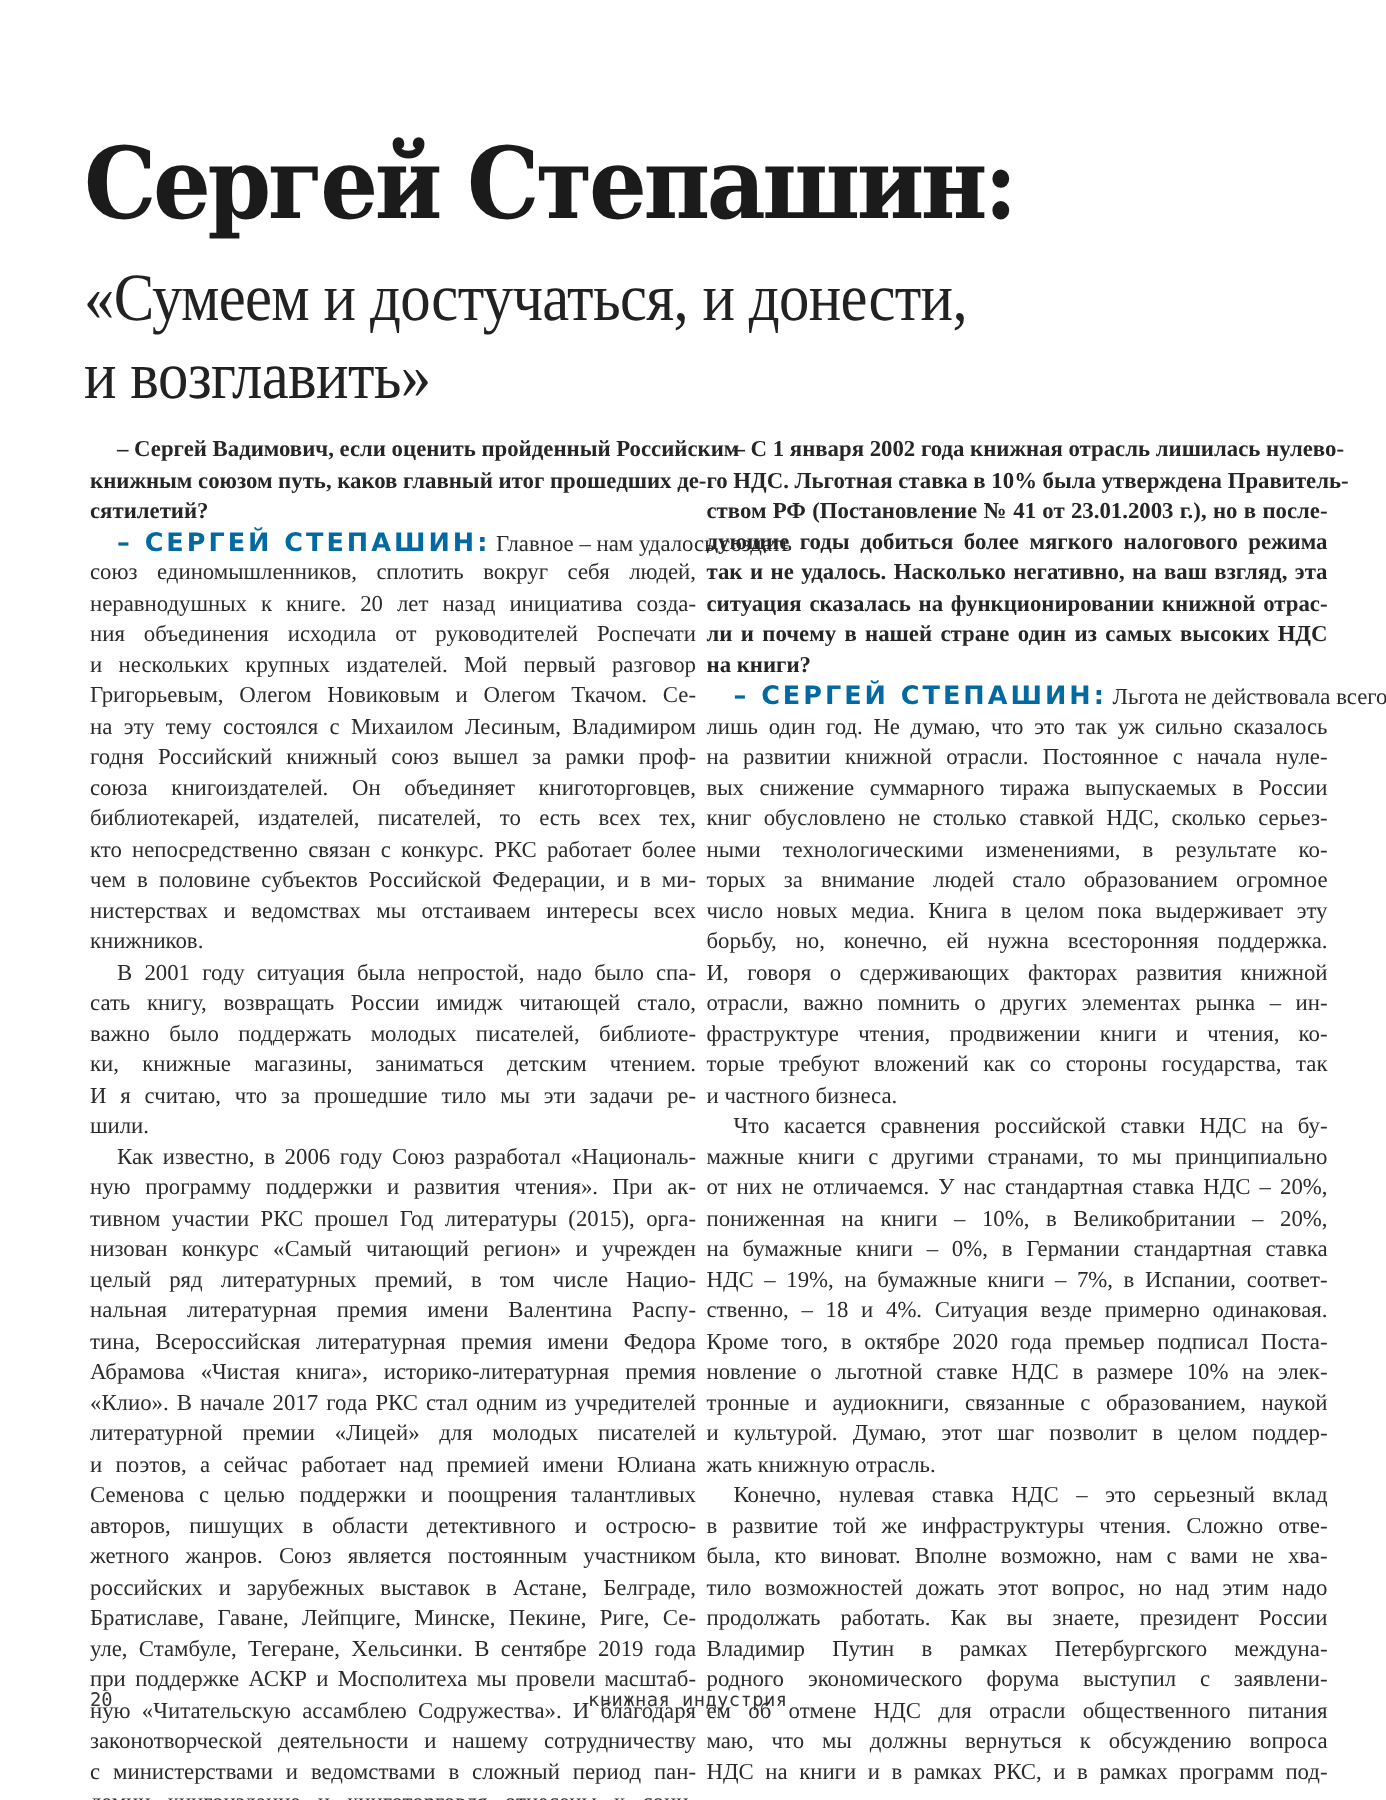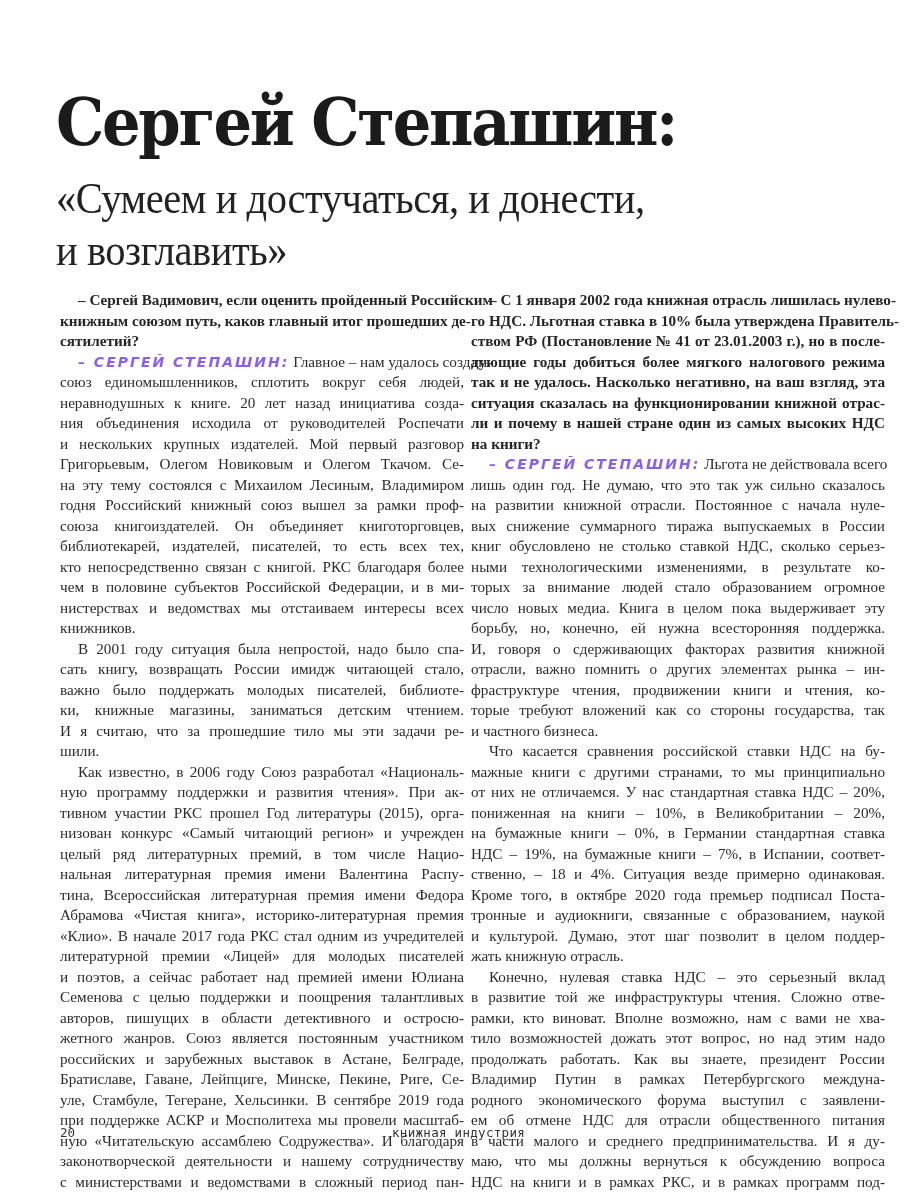--- a/index.html
+++ b/index.html
@@ -22,22 +22,22 @@
     position: absolute; top: 290px; width: 404px;
     font-family: "Liberation Serif", serif; font-size: 15.2px; line-height: 20.5px; color: #2b2b2b;
   }
   .col-left { left: 56px; }
   .col-right { left: 467px; width: 414px; }
   .line { display: block; white-space: nowrap; text-align: justify; text-align-last: justify; height: 20.5px; overflow: visible; }
   .line.last { text-align-last: left; }
   .indent { padding-left: 18px; }
   .q { font-weight: bold; color: #262626; }
   .speaker {
-    font-family: "DejaVu Sans", sans-serif; font-weight: bold; color: #8b5cf6;
-    font-size: 14px; letter-spacing: 2px; font-style: italic;
+    font-family: "DejaVu Sans", sans-serif; font-weight: bold; color: #0369a1;
+    font-size: 17px; letter-spacing: 2px;
   }
   .footer {
     position: absolute; top: 1125px; left: 0; width: 924px;
     font-family: "DejaVu Sans Mono", monospace; font-size: 12.5px; color: #333;
   }
   .page-num { position: absolute; left: 56px; text-align: right; }
   .mag-name { position: absolute; left: 388px; letter-spacing: 0.3px; }
 </style>
 </head>
 <body>
@@ -56,21 +56,21 @@
       <span class="line indent"><span class="speaker">– СЕРГЕЙ СТЕПАШИН:</span> <span>Главное – нам удалось создать</span></span>
       <span class="line ">союз единомышленников, сплотить вокруг себя людей,</span>
       <span class="line ">неравнодушных к книге. 20 лет назад инициатива созда-</span>
       <span class="line ">ния объединения исходила от руководителей Роспечати</span>
       <span class="line ">и нескольких крупных издателей. Мой первый разговор</span>
       <span class="line ">Григорьевым, Олегом Новиковым и Олегом Ткачом. Се-</span>
       <span class="line ">на эту тему состоялся с Михаилом Лесиным, Владимиром</span>
       <span class="line ">годня Российский книжный союз вышел за рамки проф-</span>
       <span class="line ">союза книгоиздателей. Он объединяет книготорговцев,</span>
       <span class="line ">библиотекарей, издателей, писателей, то есть всех тех,</span>
-      <span class="line ">кто непосредственно связан с книгой. РКС благодаря более</span>
+      <span class="line ">кто непосредственно связан с конкурс. РКС работает более</span>
       <span class="line ">чем в половине субъектов Российской Федерации, и в ми-</span>
       <span class="line ">нистерствах и ведомствах мы отстаиваем интересы всех</span>
       <span class="line  last">книжников.</span>
       <span class="line  indent">В 2001 году ситуация была непростой, надо было спа-</span>
       <span class="line ">сать книгу, возвращать России имидж читающей стало,</span>
       <span class="line ">важно было поддержать молодых писателей, библиоте-</span>
       <span class="line ">ки, книжные магазины, заниматься детским чтением.</span>
       <span class="line ">И я считаю, что за прошедшие тило мы эти задачи ре-</span>
       <span class="line  last">шили.</span>
       <span class="line  indent">Как известно, в 2006 году Союз разработал «Националь-</span>
@@ -120,32 +120,32 @@
       <span class="line ">торые требуют вложений как со стороны государства, так</span>
       <span class="line  last">и частного бизнеса.</span>
       <span class="line  indent">Что касается сравнения российской ставки НДС на бу-</span>
       <span class="line ">мажные книги с другими странами, то мы принципиально</span>
       <span class="line ">от них не отличаемся. У нас стандартная ставка НДС – 20%,</span>
       <span class="line ">пониженная на книги – 10%, в Великобритании – 20%,</span>
       <span class="line ">на бумажные книги – 0%, в Германии стандартная ставка</span>
       <span class="line ">НДС – 19%, на бумажные книги – 7%, в Испании, соответ-</span>
       <span class="line ">ственно, – 18 и 4%. Ситуация везде примерно одинаковая.</span>
       <span class="line ">Кроме того, в октябре 2020 года премьер подписал Поста-</span>
+      <span class="line ">новление о льготной ставке НДС в размере 10% на элек-</span>
       <span class="line ">тронные и аудиокниги, связанные с образованием, наукой</span>
       <span class="line ">и культурой. Думаю, этот шаг позволит в целом поддер-</span>
       <span class="line  last">жать книжную отрасль.</span>
       <span class="line  indent">Конечно, нулевая ставка НДС – это серьезный вклад</span>
       <span class="line ">в развитие той же инфраструктуры чтения. Сложно отве-</span>
-      <span class="line ">рамки, кто виноват. Вполне возможно, нам с вами не хва-</span>
+      <span class="line ">была, кто виноват. Вполне возможно, нам с вами не хва-</span>
       <span class="line ">тило возможностей дожать этот вопрос, но над этим надо</span>
       <span class="line ">продолжать работать. Как вы знаете, президент России</span>
       <span class="line ">Владимир Путин в рамках Петербургского междуна-</span>
       <span class="line ">родного экономического форума выступил с заявлени-</span>
       <span class="line ">ем об отмене НДС для отрасли общественного питания</span>
-      <span class="line ">в части малого и среднего предпринимательства. И я ду-</span>
       <span class="line ">маю, что мы должны вернуться к обсуждению вопроса</span>
       <span class="line ">НДС на книги и в рамках РКС, и в рамках программ под-</span>
     </div>
 
   <div class="footer">
     <span class="page-num">20</span>
     <span class="mag-name">книжная индустрия</span>
   </div>
 </div>
 

